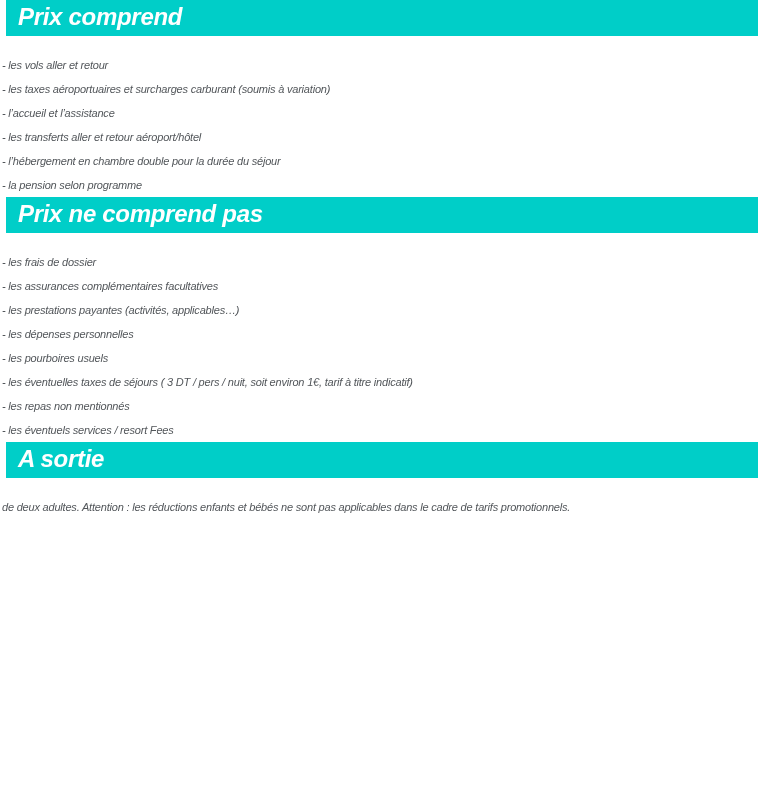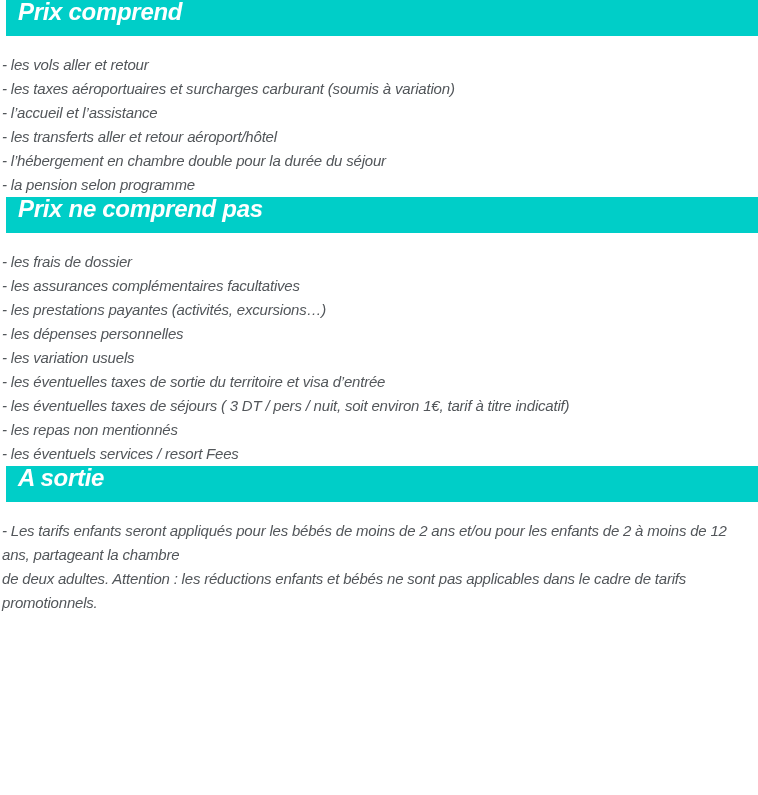--- a/index.html
+++ b/index.html
@@ -21,37 +21,37 @@
     background:#FFFFFF;
   }
   section{display:block;}
   section + section{}
   .band{
     margin-left:6px;
     width:calc(100% - 6px);
     height:36px;
     background:var(--accent);
     display:flex;
-    align-items:flex-start;
+    align-items:center;
     padding-left:12px;
   }
   .band .title{
     color:var(--header-text);
     font-size:24px;
     font-weight:bold;
     font-style:italic;
     letter-spacing:-0.3px;
     line-height:1;
     padding-bottom:2px;
   }
   .section-body{
     margin:17px 8px 0 2px;
     color:var(--body-text);
     font-style:italic;
-    font-size:15px;
+    font-size:11px;
     letter-spacing:-0.2px;
     line-height:24px;
   }
   .line{
     min-height:24px;
   }
 </style>
 </head>
 <body>
 
@@ -71,33 +71,31 @@
     </div>
   </section>
 
   <section>
     <div class="band">
       <span class="title">Prix ne comprend pas</span>
     </div>
     <div class="section-body">
       <div class="line">- les frais de dossier</div>
       <div class="line">- les assurances complémentaires facultatives</div>
-      <div class="line">- les prestations payantes (activités, excursions…)</div>
+      <div class="line">- les prestations payantes (activités, applicables…)</div>
       <div class="line">- les dépenses personnelles</div>
-      <div class="line">- les variation usuels</div>
-      <div class="line">- les éventuelles taxes de sortie du territoire et visa d’entrée</div>
+      <div class="line">- les pourboires usuels</div>
       <div class="line">- les éventuelles taxes de séjours ( 3 DT / pers / nuit, soit environ 1€, tarif à titre indicatif)</div>
       <div class="line">- les repas non mentionnés</div>
       <div class="line">- les éventuels services / resort Fees</div>
     </div>
   </section>
 
   <section>
     <div class="band">
       <span class="title">A sortie</span>
     </div>
     <div class="section-body">
-      <div class="line">- Les tarifs enfants seront appliqués pour les bébés de moins de 2 ans et/ou pour les enfants de 2 à moins de 12 ans, partageant la chambre</div>
       <div class="line">de deux adultes. Attention : les réductions enfants et bébés ne sont pas applicables dans le cadre de tarifs promotionnels.</div>
     </div>
   </section>
 
 </div>
 
 </body></html>

